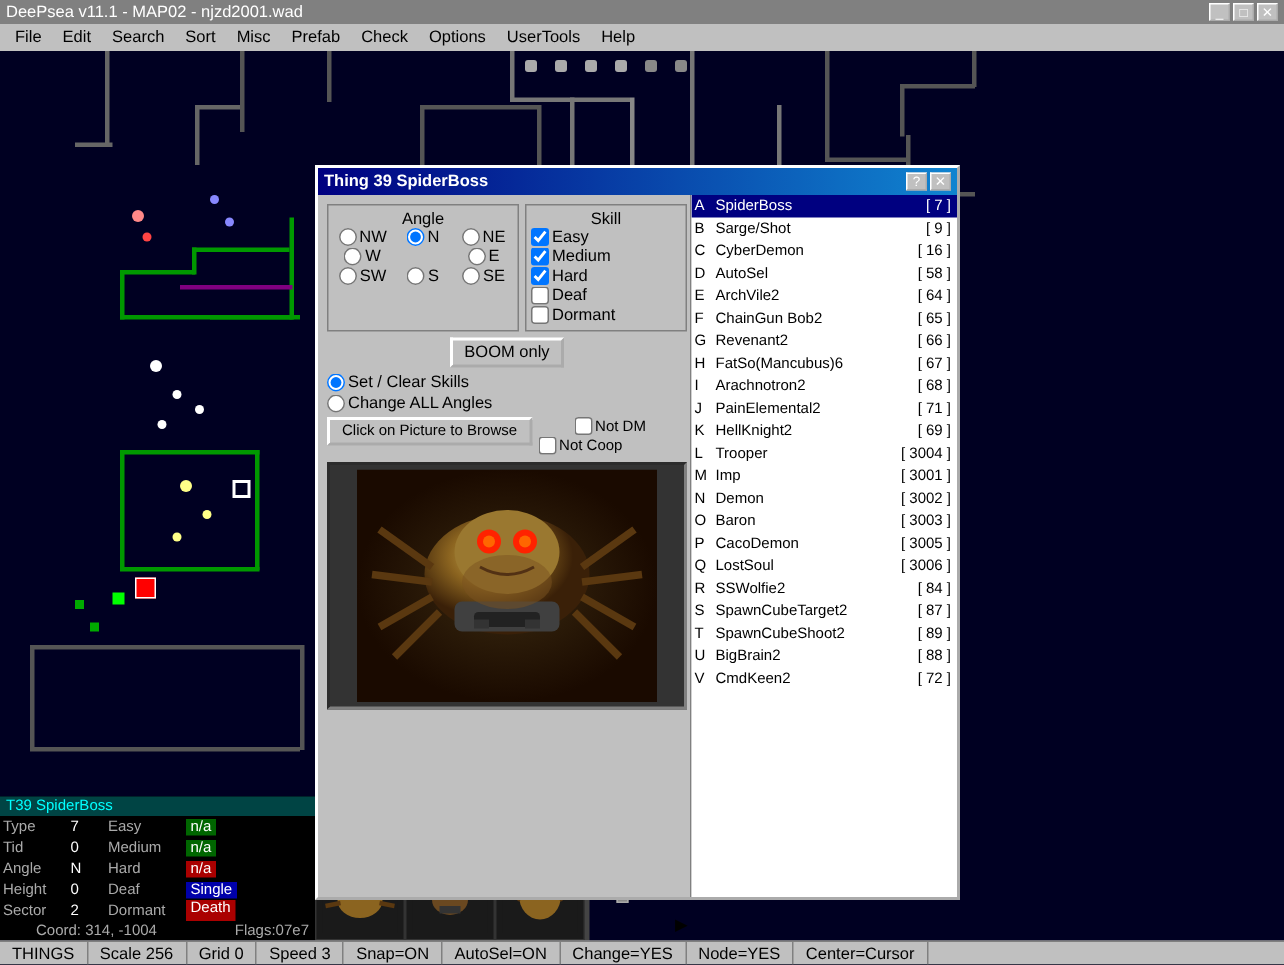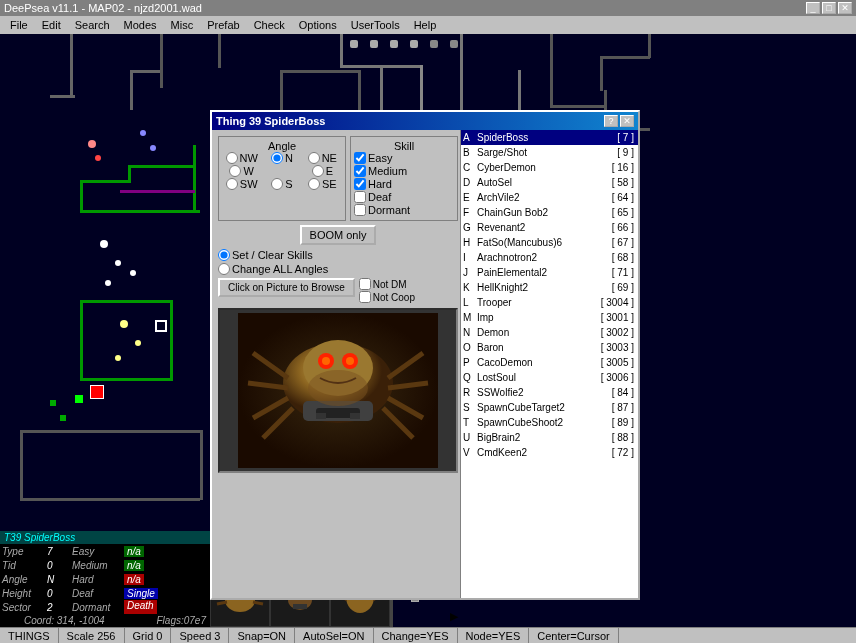--- a/index.html
+++ b/index.html
@@ -370,21 +370,21 @@
       <div style="width:14px;height:12px;background:#c0c0c0;border:1px outset #fff;font-size:9px;display:flex;align-items:center;justify-content:center;cursor:pointer;">_</div>
       <div style="width:14px;height:12px;background:#c0c0c0;border:1px outset #fff;font-size:9px;display:flex;align-items:center;justify-content:center;cursor:pointer;">□</div>
       <div style="width:14px;height:12px;background:#c0c0c0;border:1px outset #fff;font-size:9px;display:flex;align-items:center;justify-content:center;cursor:pointer;">✕</div>
     </div>
   </div>
 
   <div id="menubar" style="top:16px;">
     <span>File</span>
     <span>Edit</span>
     <span>Search</span>
-    <span>Modes</span>
+    <span>Sort</span>
     <span>Misc</span>
     <span>Prefab</span>
     <span>Check</span>
     <span>Options</span>
     <span>UserTools</span>
     <span>Help</span>
   </div>
 
   <div id="dialog">
     <div id="dialog-titlebar">
@@ -476,21 +476,21 @@
           </div>
           <div class="radio-item">
             <input type="radio" name="action" style="">
             <span>Change ALL Angles</span>
           </div>
         </div>
 
         <div style="display:flex;align-items:flex-start;gap:4px;margin-bottom:3px;">
           <button class="win-btn" style="font-size:10px;">Click on Picture to Browse</button>
           <div>
-            <div class="check-item" style="font-size:10px;">
+            <div class="check-item" style="font-size:10px;margin-left:24px;">
                 <input type="checkbox" style="">
                 <span>Not DM</span>
               </div>
             <div class="check-item" style="font-size:10px;">
                 <input type="checkbox" style="">
                 <span>Not Coop</span>
               </div>
           </div>
         </div>
 
@@ -685,21 +685,21 @@
             <div class="monster-item">
               <span class="monster-letter">V</span>
               <span class="monster-name">CmdKeen2</span>
               <span class="monster-id">[ 72 ]</span>
             </div>
           </div>
       </div>
     </div>
   </div>
 
-  <div id="bottom-left-panel" style="position:absolute;bottom:16px;left:0;width:210px;background:#000;font-style:italic;">
+  <div id="bottom-left-panel" style="position:absolute;bottom:16px;left:0;width:210px;background:#000;">
     <div class="panel-header">
       <span>T39  SpiderBoss</span>
     </div>
     <div style="display:grid;grid-template-columns:45px 25px 52px 60px;font-size:10px;color:#aaa;">
       <div style="padding:0 2px;height:14px;display:flex;align-items:center;" class="lbl">Type</div>
       <div style="padding:0 2px;height:14px;display:flex;align-items:center;color:#fff;">7</div>
       <div style="padding:0 2px;height:14px;display:flex;align-items:center;color:#aaa;">Easy</div>
       <div style="padding:0 2px;height:14px;display:flex;align-items:center;">
           <span style="background:#006600;color:#fff;padding:0 3px;">n/a</span>
         </div>

